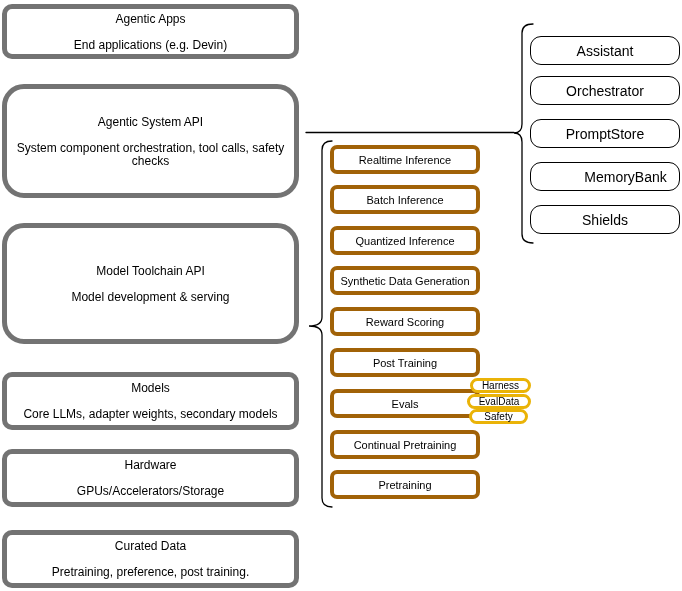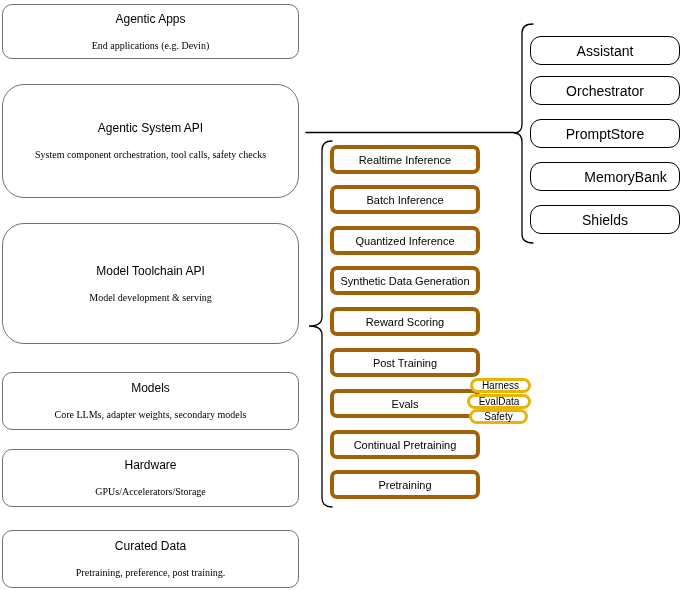--- a/index.html
+++ b/index.html
@@ -1,26 +1,26 @@
 <!DOCTYPE html>
 <html><head>
 <meta charset="utf-8">
 <style>
   html,body{margin:0;padding:0;background:#ffffff;}
   body{font-family:"Liberation Sans","DejaVu Sans",sans-serif;color:#000;}
   #canvas{position:relative;width:682px;height:591px;background:#fff;overflow:hidden;}
   svg.overlay{position:absolute;left:0;top:0;width:682px;height:591px;pointer-events:none;}
 
   .lbox{position:absolute;left:2px;width:297px;box-sizing:border-box;
-        border:1px solid #737373;background:#fff;border-radius:10px;
+        border:5px solid #737373;background:#fff;border-radius:10px;
         display:flex;flex-direction:column;align-items:center;justify-content:center;
         text-align:center;}
   .lbox.big{border-radius:22px;}
   .ltitle{font-size:12px;line-height:15px;}
-  .lsub{font-size:10px;line-height:13px;margin-top:12px;font-family:Liberation Serif, serif;}
+  .lsub{font-size:12px;line-height:13px;margin-top:12px;}
 
   .mbox{position:absolute;left:330px;width:150px;height:29px;box-sizing:border-box;
         border:4px solid #a16207;background:#fff;border-radius:7px;
         display:flex;align-items:center;justify-content:center;
         font-size:11px;text-align:center;}
   .rbox{position:absolute;left:530px;width:150px;height:29px;box-sizing:border-box;
         border:1px solid #000;background:#fff;border-radius:11px;
         display:flex;align-items:center;justify-content:center;
         font-size:14px;text-align:center;}
   .pill{position:absolute;height:15px;box-sizing:border-box;

